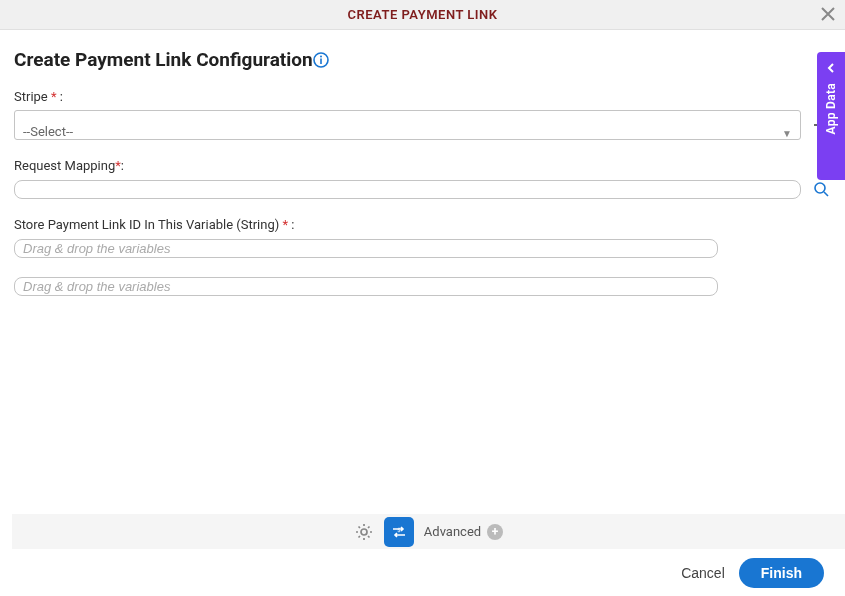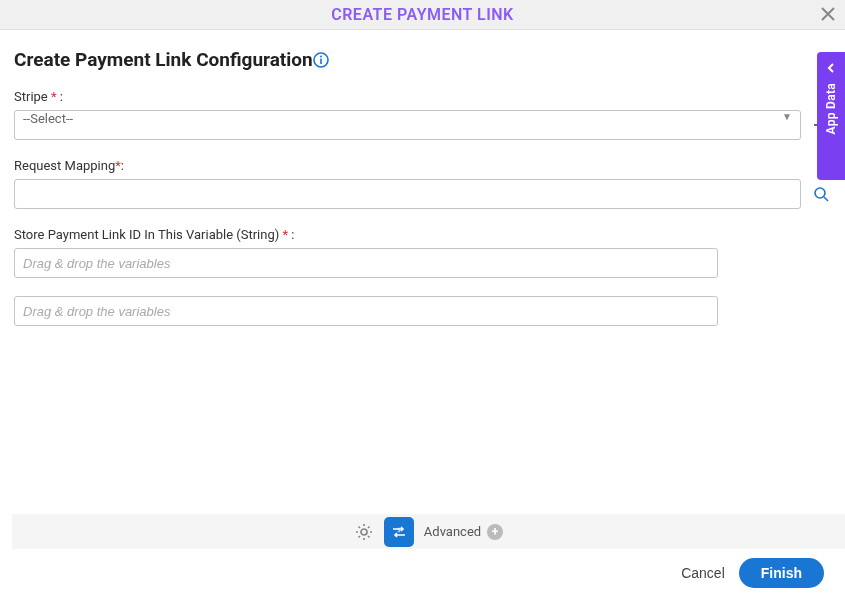--- a/index.html
+++ b/index.html
@@ -14,24 +14,24 @@
     .header {
       height: 30px;
       background: #f0f0f0;
       border-bottom: 1px solid #e0e0e0;
       display: flex;
       align-items: center;
       justify-content: center;
       position: relative;
     }
     .header-title {
-      font-size: 16px;
+      font-size: 13px;
       font-weight: 600;
       letter-spacing: 0.5px;
-      color: #8b5cf6;
+      color: #7f1d1d;
     }
     .close-btn {
       position: absolute;
       right: 10px;
       top: 50%;
       transform: translateY(-50%);
       cursor: pointer;
       color: #888;
       font-size: 18px;
       line-height: 1;
@@ -64,21 +64,21 @@
       align-items: center;
       gap: 10px;
     }
     .select-box {
       flex: 1;
       height: 30px;
       border: 1px solid #c4c4c4;
       border-radius: 3px;
       background: #fff;
       display: flex;
-      align-items: flex-start;
+      align-items: flex-end;
       justify-content: space-between;
       padding: 0 8px;
       font-size: 13px;
       color: #666;
       cursor: pointer;
     }
     .caret {
       color: #888;
       font-size: 10px;
     }
@@ -86,23 +86,23 @@
       color: #666;
       cursor: pointer;
       display: flex;
       align-items: center;
       width: 20px;
       height: 20px;
       justify-content: center;
     }
     .text-input {
       flex: 1;
-      height: 30px;
+      height: 19px;
       border: 1px solid #c4c4c4;
-      border-radius: 3px;
+      border-radius: 8px;
       padding: 0 8px;
       font-size: 13px;
       outline: none;
     }
     .text-input::placeholder { color: #aaa; font-style: italic; }
     .lookup-icon {
       color: #1976d2;
       cursor: pointer;
       display: flex;
       align-items: center;

